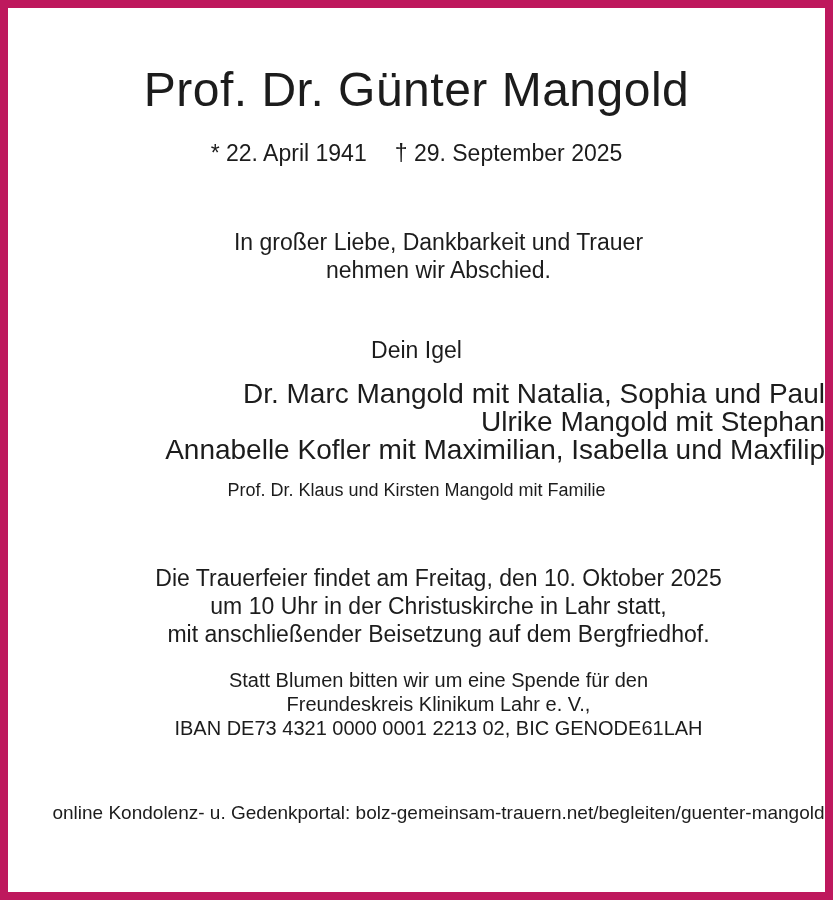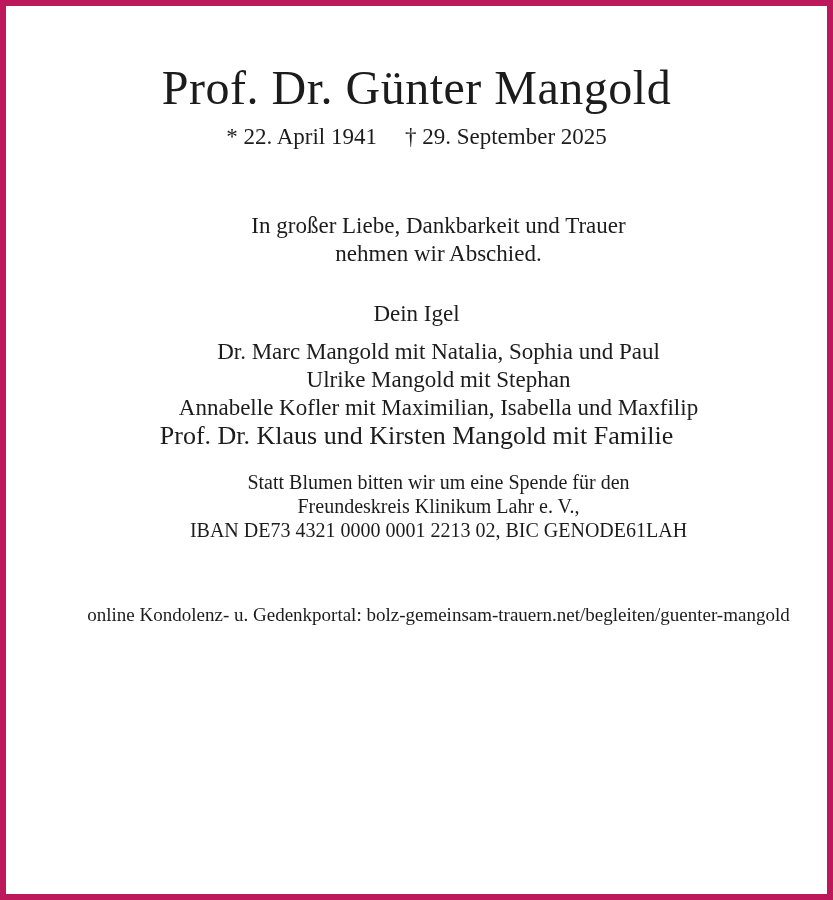--- a/index.html
+++ b/index.html
@@ -5,61 +5,63 @@
   html, body {
     margin: 0;
     padding: 0;
     background: #ffffff;
   }
   .page {
     position: relative;
     width: 833px;
     height: 900px;
     box-sizing: border-box;
-    border: 6px solid #be185d;
+    border: 8px solid #be185d;
     background: #ffffff;
-    font-family: Liberation Serif, serif;
+    font-family: Liberation Sans, sans-serif;
     color: #1c1c1c;
     text-align: center;
     overflow: hidden;
   }
   .title {
     margin: 0;
     padding-top: 54px;
     font-size: 48px;
     line-height: 56px;
     font-weight: 400;
     letter-spacing: 0.5px;
   }
   .dates {
-    margin-top: 6px;
+    margin-top: 20px;
     font-size: 23px;
     line-height: 30px;
     white-space: nowrap;
   }
   .dates .death {
     margin-left: 28px;
   }
   .intro {
     margin-top: 60px;
     font-size: 23px;
     line-height: 28px;
   }
   .dedication {
-    margin-top: 32px;
+    margin-top: 52px;
     font-size: 23px;
     line-height: 28px;
   }
   .family {
-    margin-top: 10px;
-    font-size: 23px;
+    margin-top: 16px;
+    font-size: 28px;
     line-height: 28px;
+    text-align: right;
   }
   .family-extra {
-    font-size: 26px;
+    margin-top: 12px;
+    font-size: 18px;
     line-height: 28px;
   }
   .service {
     margin-top: 60px;
     font-size: 23px;
     line-height: 28px;
   }
   .donation {
     margin-top: 20px;
     font-size: 20px;
@@ -94,20 +96,25 @@
   <div class="dedication">Dein Igel</div>
 
   <div class="family">
     <span class="line">Dr. Marc Mangold mit Natalia, Sophia und Paul</span>
     <span class="line">Ulrike Mangold mit Stephan</span>
     <span class="line">Annabelle Kofler mit Maximilian, Isabella und Maxfilip</span>
   </div>
 
   <div class="family-extra">Prof. Dr. Klaus und Kirsten Mangold mit Familie</div>
 
+  <div class="service">
+    <span class="line">Die Trauerfeier findet am Freitag, den 10. Oktober 2025</span>
+    <span class="line">um 10 Uhr in der Christuskirche in Lahr statt,</span>
+    <span class="line">mit anschließender Beisetzung auf dem Bergfriedhof.</span>
+  </div>
 
   <div class="donation">
     <span class="line">Statt Blumen bitten wir um eine Spende für den</span>
     <span class="line">Freundeskreis Klinikum Lahr e. V.,</span>
     <span class="line">IBAN DE73 4321 0000 0001 2213 02, BIC GENODE61LAH</span>
   </div>
 
   <div class="footer">
     <span class="line">online Kondolenz- u. Gedenkportal: bolz-gemeinsam-trauern.net/begleiten/guenter-mangold</span>
   </div>

